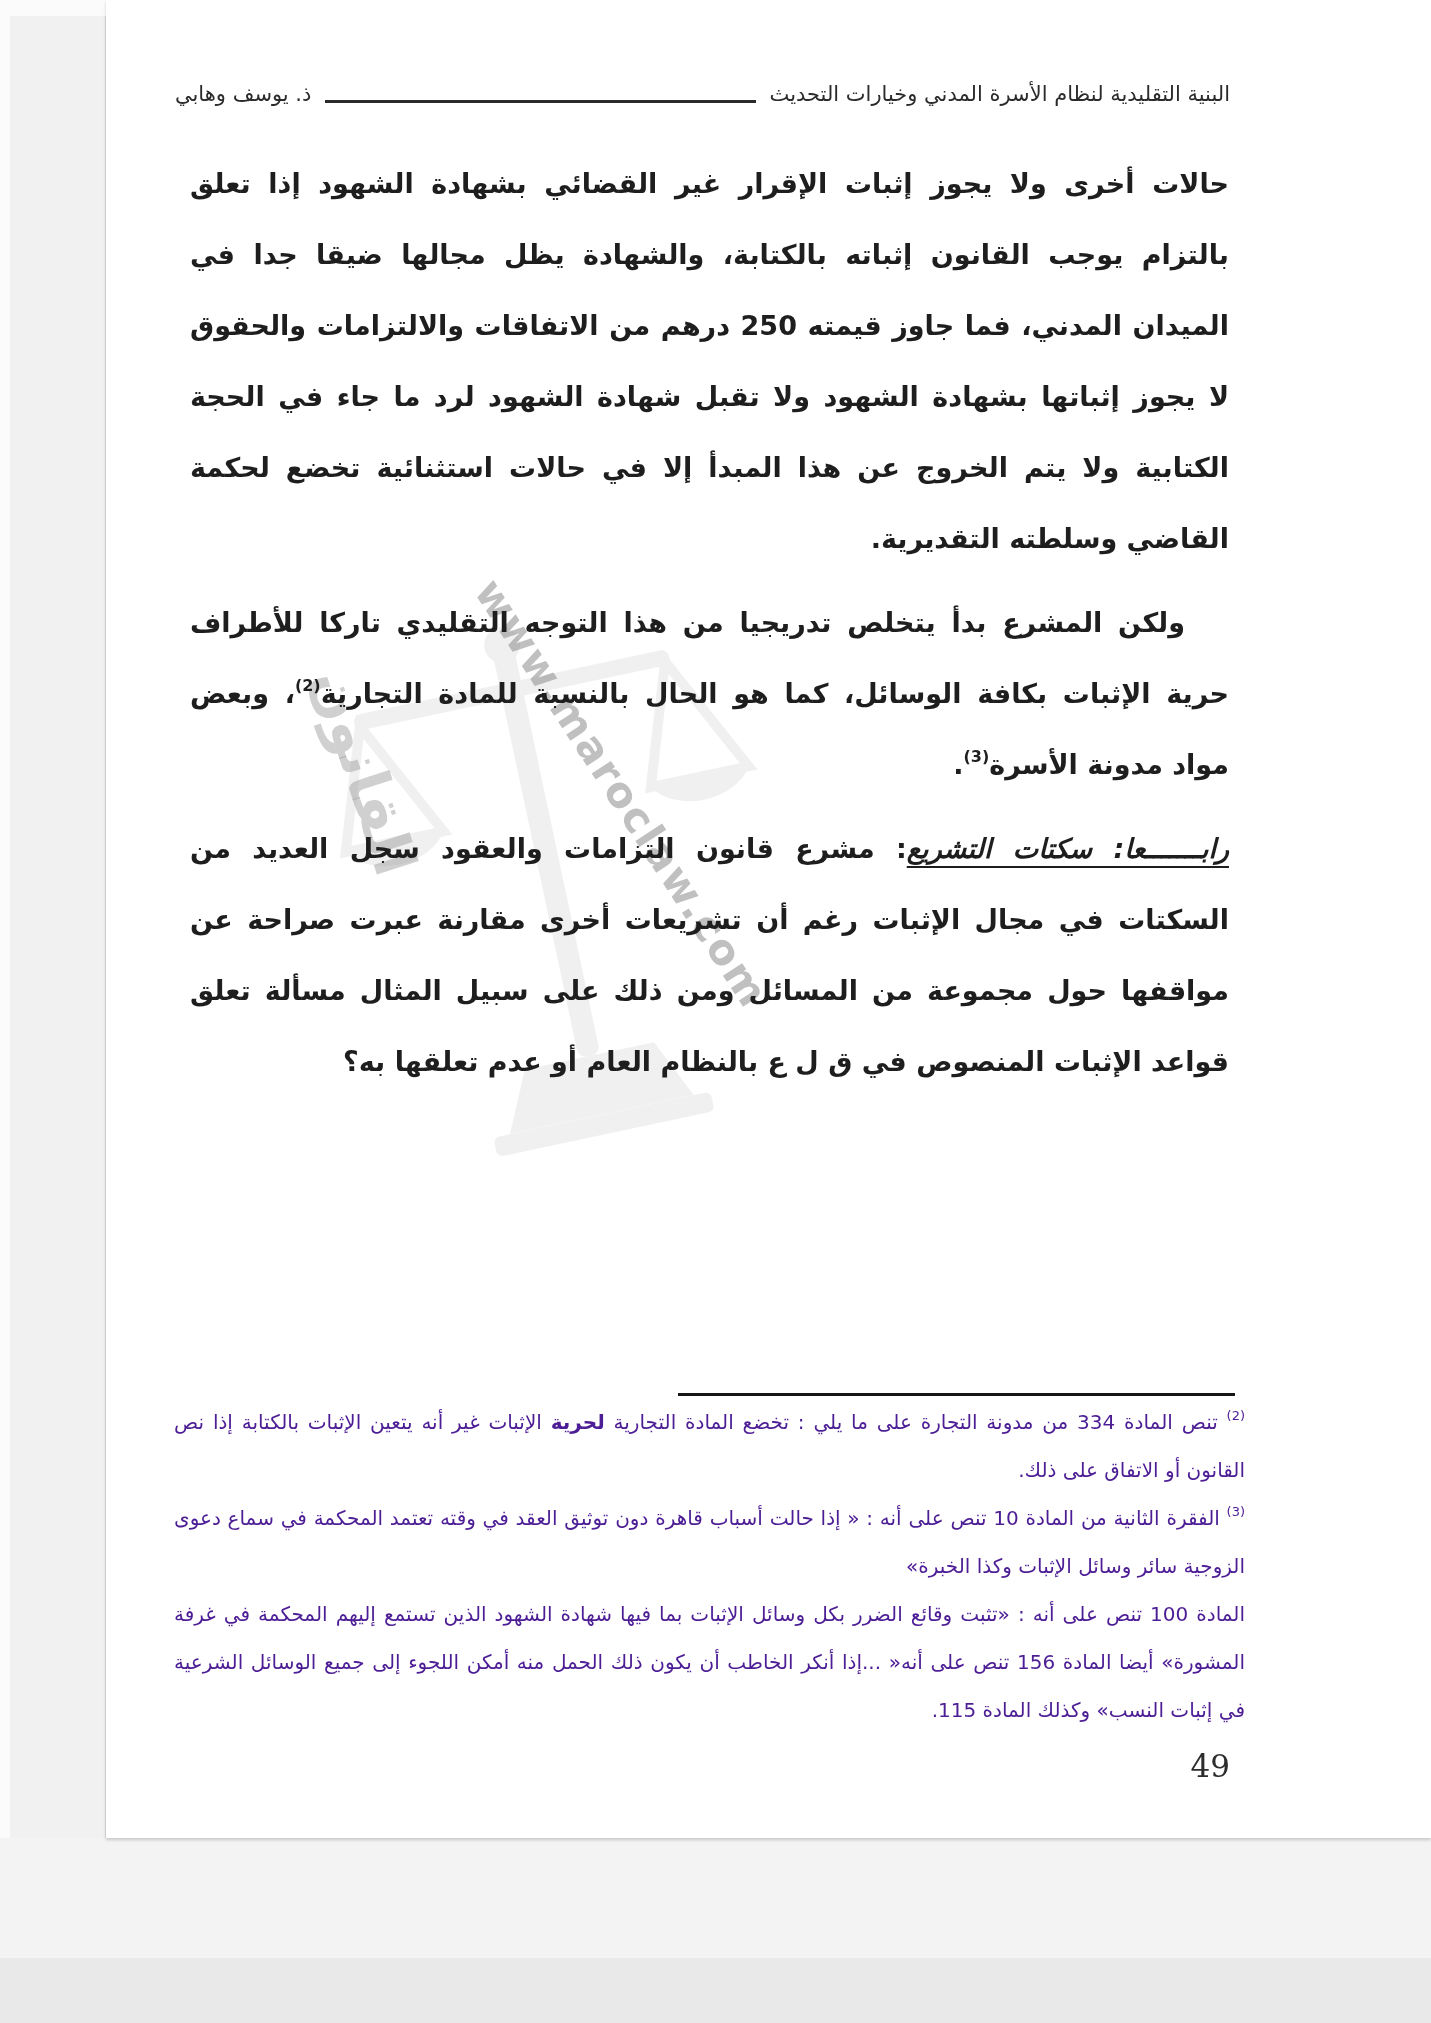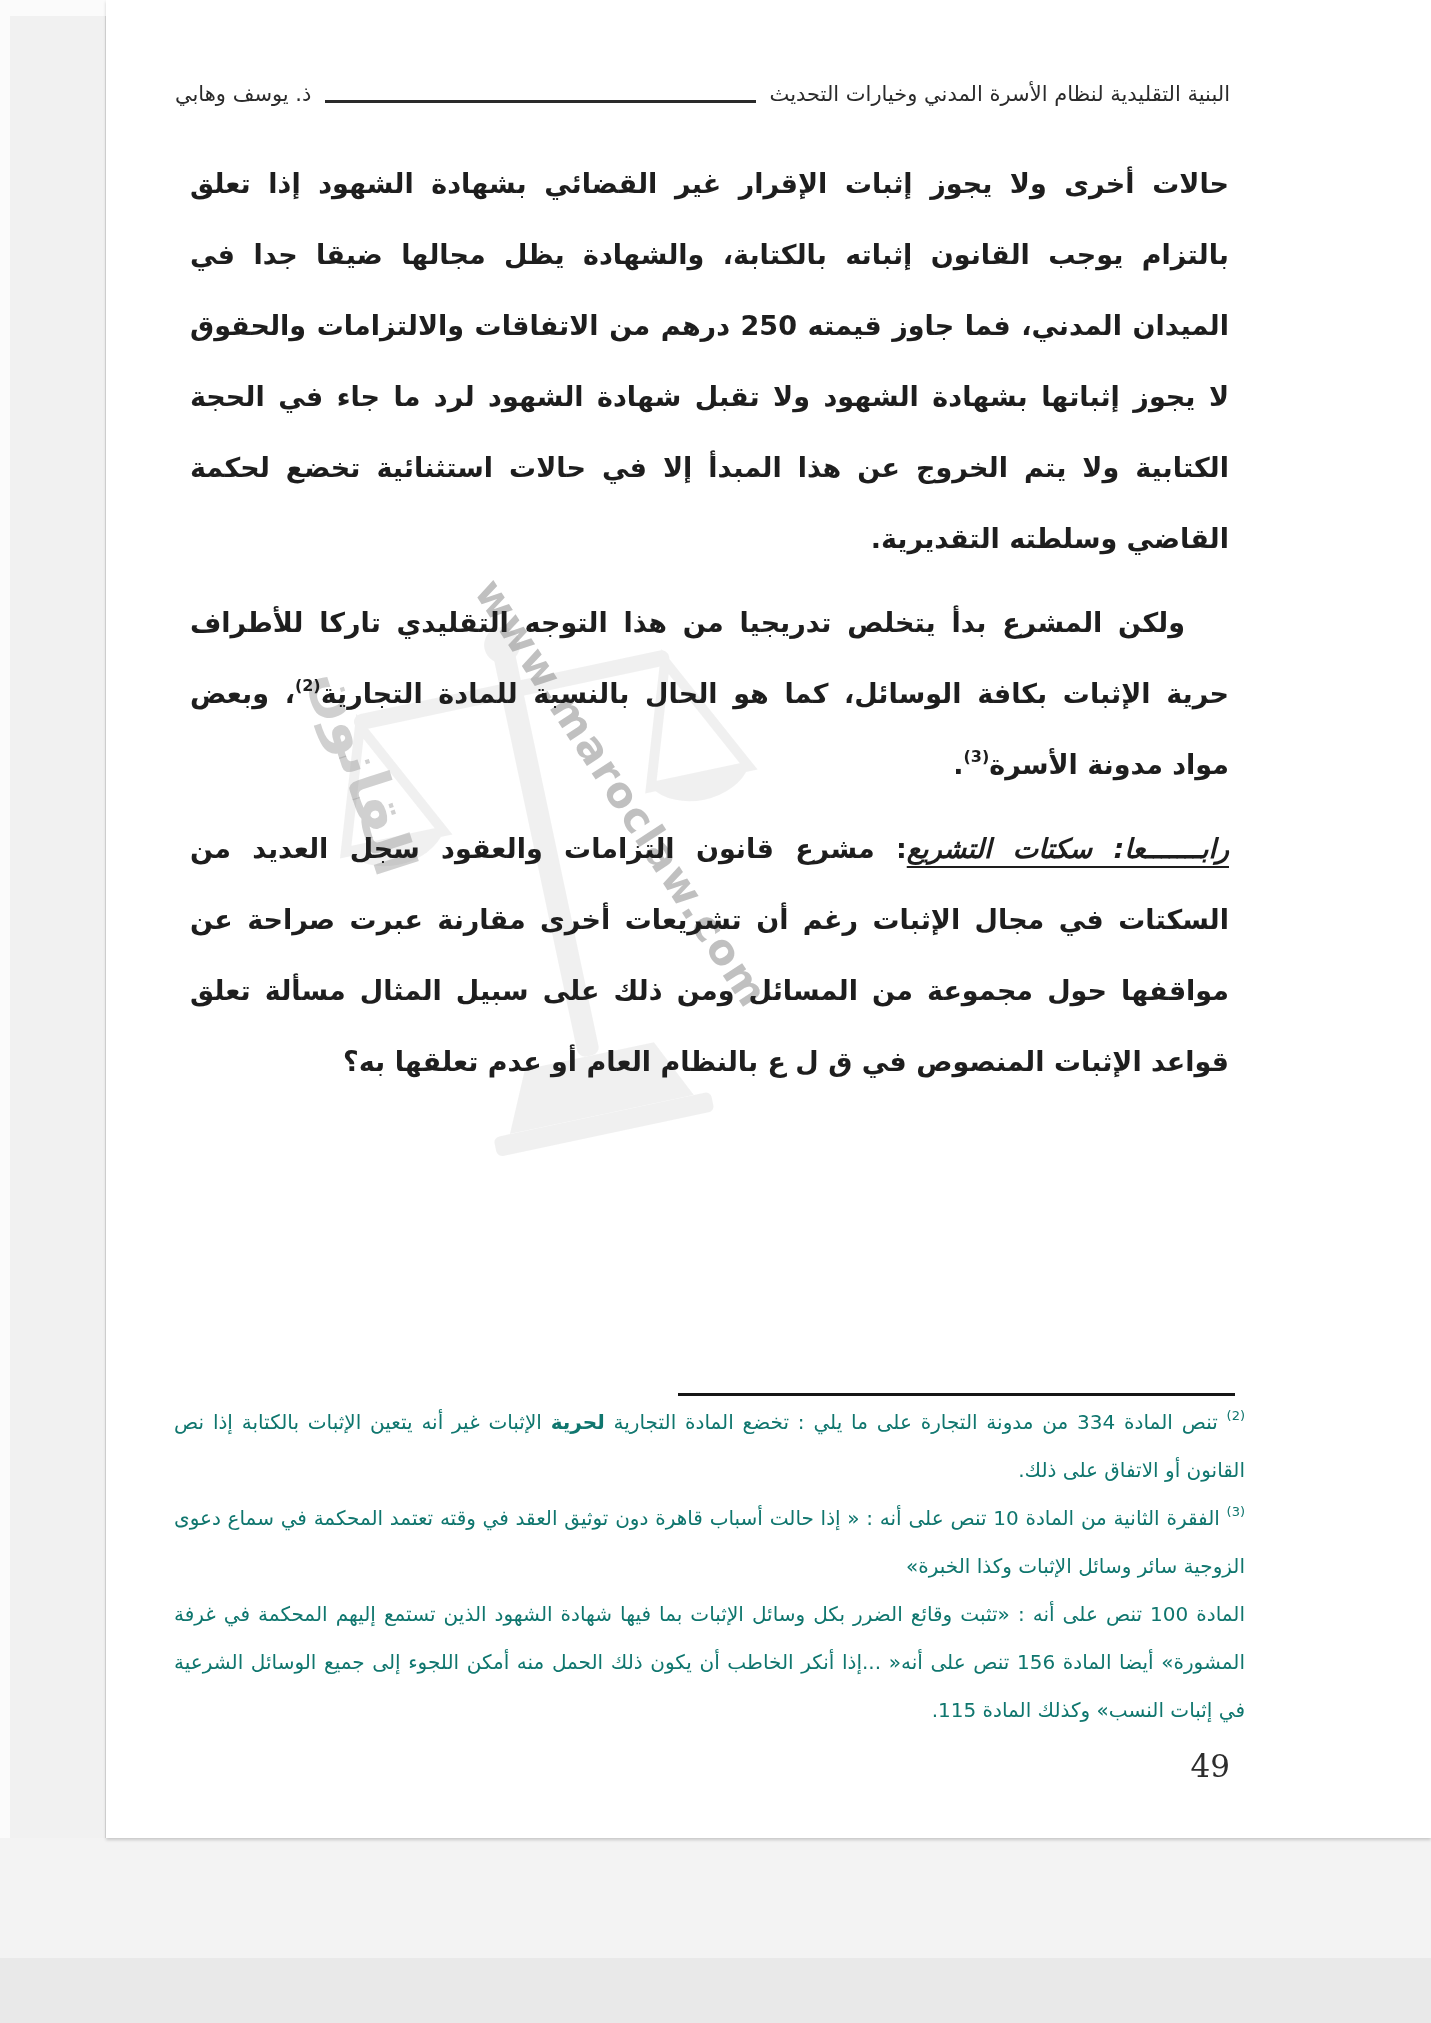--- a/index.html
+++ b/index.html
@@ -70,21 +70,21 @@
     font-size:16px;font-weight:bold;line-height:0;
     position:relative;top:-2px;
   }
   
   .footnote-rule{
     position:absolute;top:1393px;right:196px;width:557px;height:0;
     border-top:3px solid #161616;z-index:2;
   }
   .footnotes{
     position:absolute;top:1398px;right:186px;left:68px;z-index:2;
-    font-size:20px;color:#0f766e;line-height:48px;text-align:justify;
+    font-size:20px;color:#4c1d95;line-height:48px;text-align:justify;
   }
   .footnotes p{margin:0;}
   .footnotes sup{
     font-size:13px;line-height:0;position:relative;top:-1px;
   }
   .fn-bold{font-weight:bold;}
   
   .page-number{
     position:absolute;top:1748px;right:201px;left:84px;z-index:2;
     text-align:right;font-size:31px;color:#2d2d2d;

